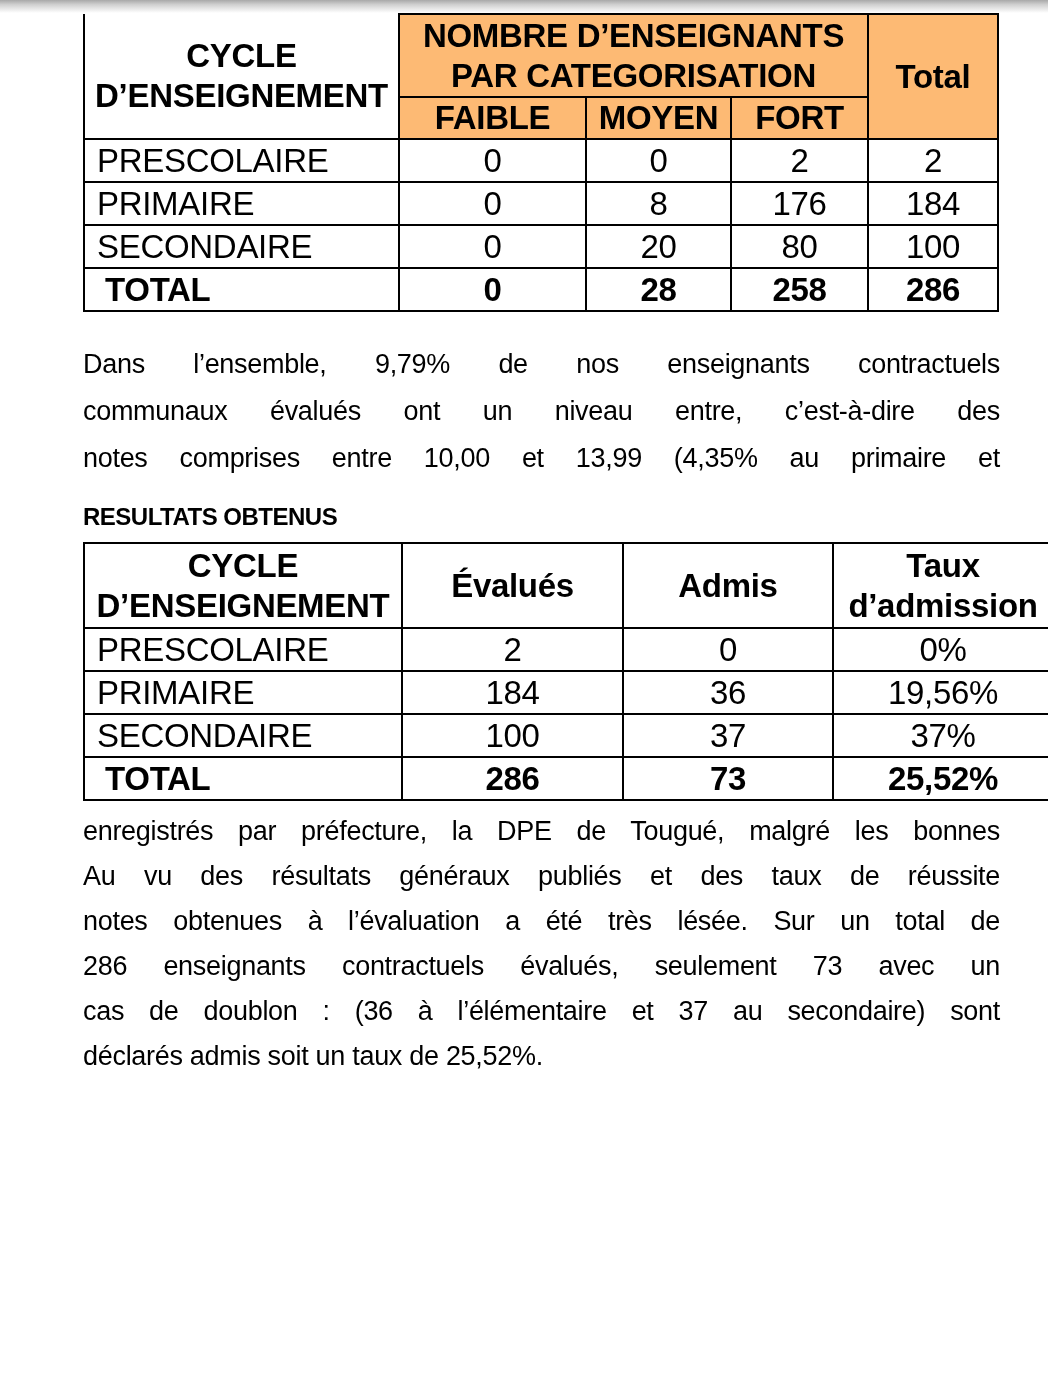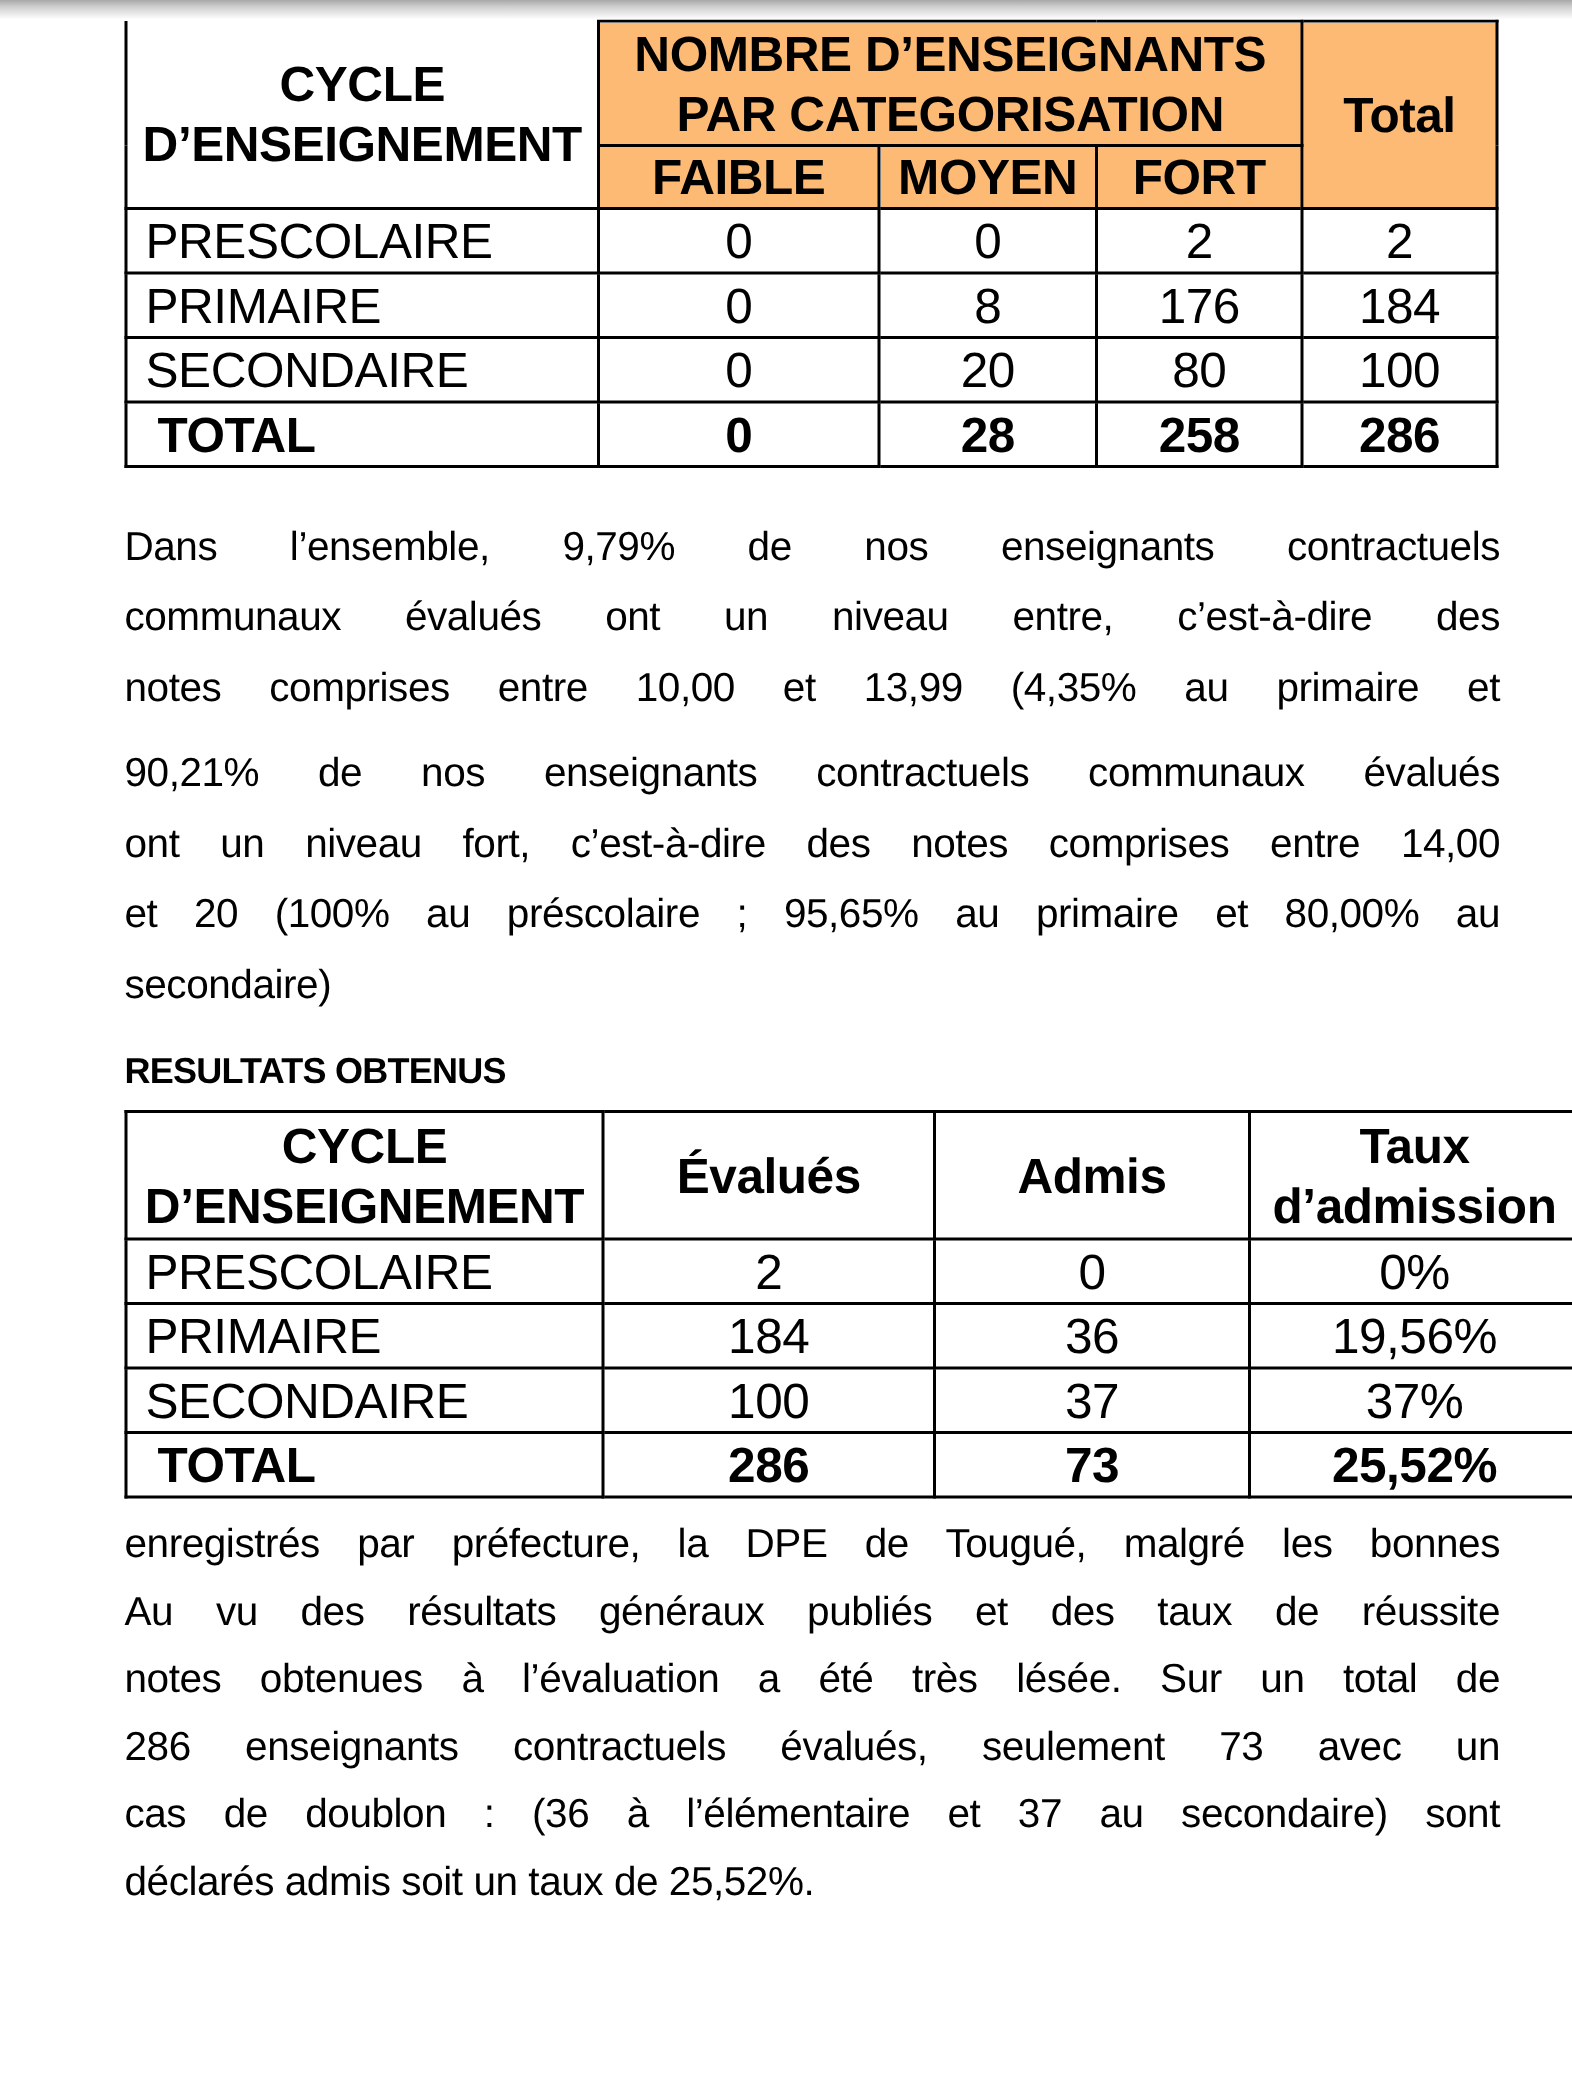--- a/index.html
+++ b/index.html
@@ -134,26 +134,20 @@
         </tr>
       </tbody>
   </table>
 
   <div class="para para-moyen" id="para-moyen">
       <div class="pline">Dans l’ensemble, 9,79% de nos enseignants contractuels</div>
       <div class="pline">communaux évalués ont un niveau entre, c’est-à-dire des</div>
       <div class="pline">notes comprises entre 10,00 et 13,99 (4,35% au primaire et</div>
     </div>
 
-  <div class="para para-fort" id="para-fort">
-      <div class="pline">90,21% de nos enseignants contractuels communaux évalués</div>
-      <div class="pline">ont un niveau fort, c’est-à-dire des notes comprises entre 14,00</div>
-      <div class="pline">et 20 (100% au préscolaire ; 95,65% au primaire et 80,00% au</div>
-      <div class="pline last">secondaire)</div>
-    </div>
 
   <h2 class="doc-heading">RESULTATS OBTENUS</h2>
 
   <table class="doc-table t2">
     <colgroup>
       <col style="width:318px">
         <col style="width:221px">
         <col style="width:210px">
         <col style="width:220px">
     </colgroup>

